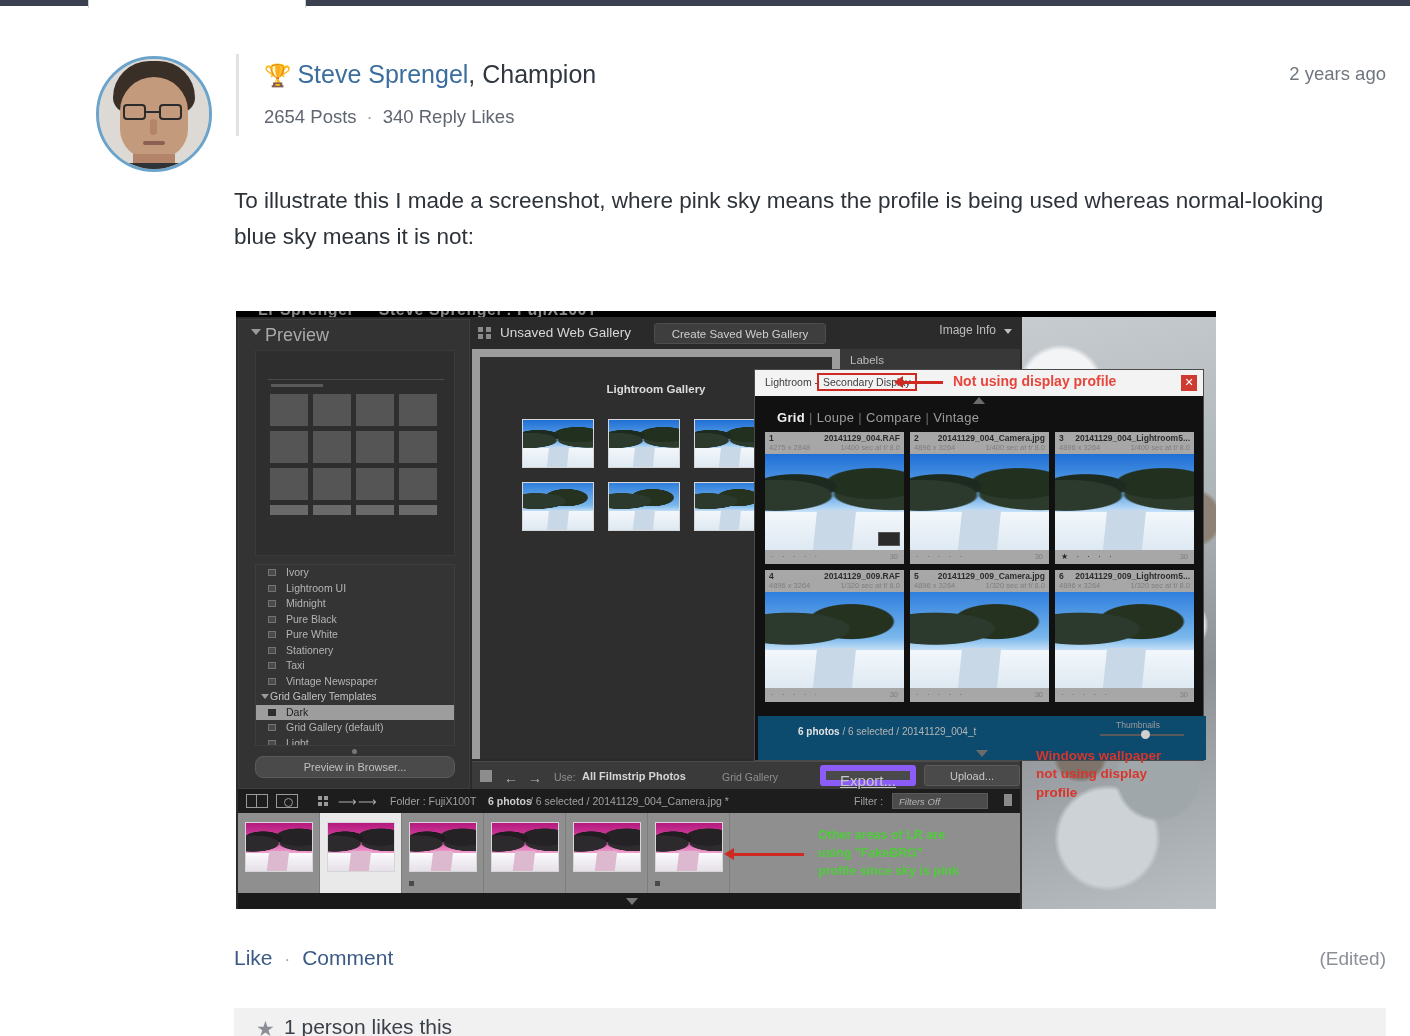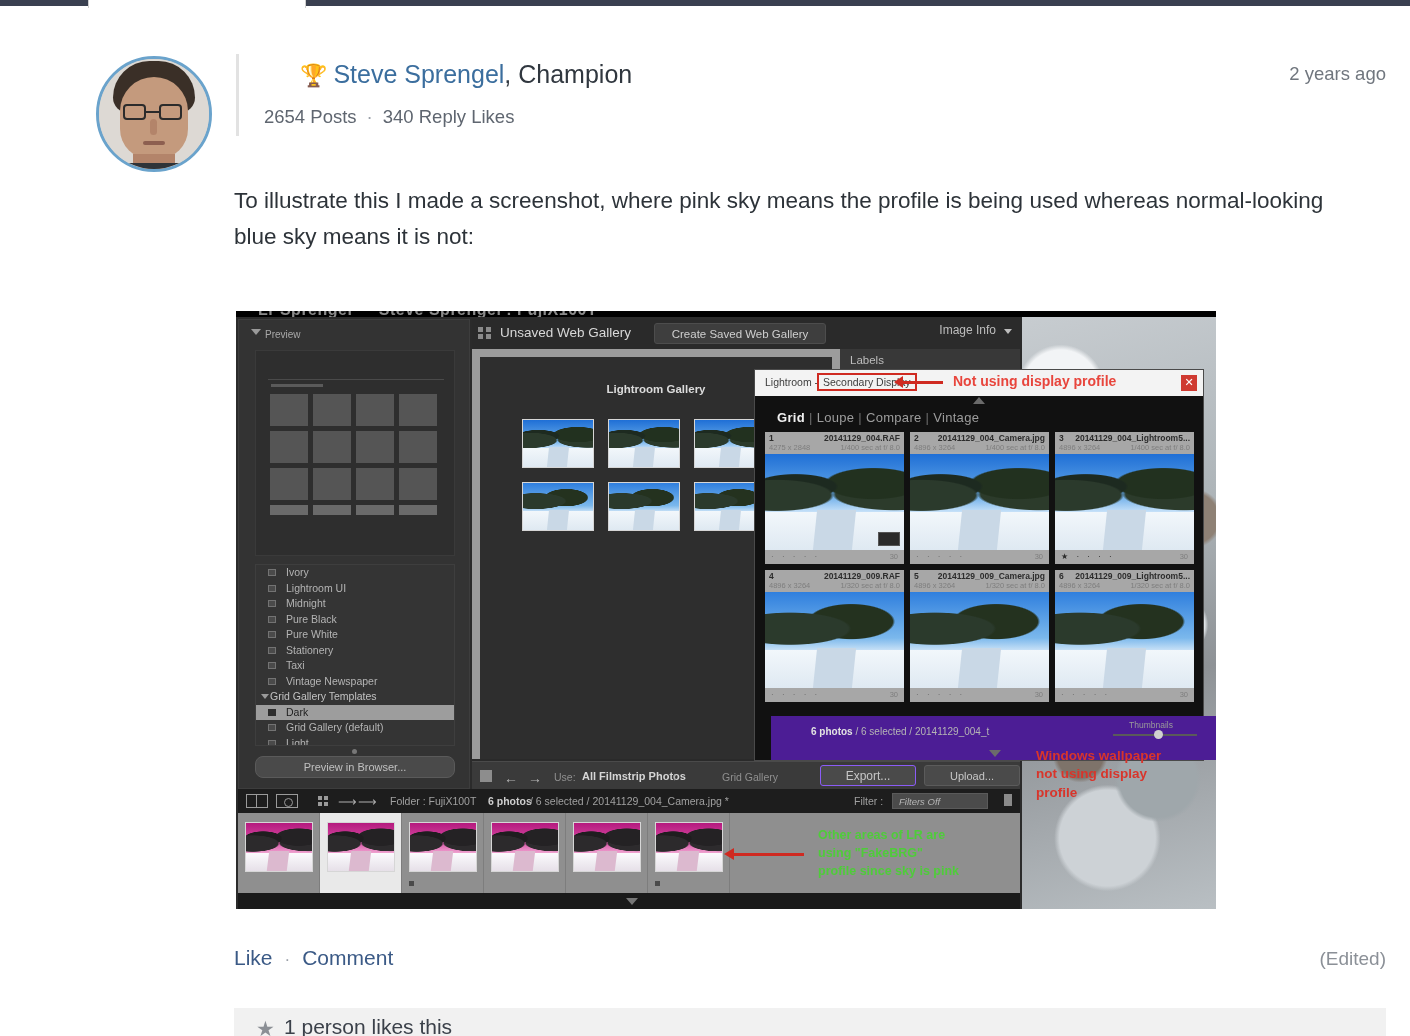--- a/index.html
+++ b/index.html
@@ -31,21 +31,21 @@
   .head { position:absolute; left:21px; top:18px; width:68px; height:82px; background:#c49a7d; border-radius:34px 34px 30px 30px; }
   .glasses-l { position:absolute; left:24px; top:45px; width:23px; height:16px; border:2px solid #2b2b2b; border-radius:4px; }
   .glasses-r { position:absolute; left:60px; top:45px; width:23px; height:16px; border:2px solid #2b2b2b; border-radius:4px; }
   .glasses-br { position:absolute; left:47px; top:52px; width:13px; height:2px; background:#2b2b2b; }
   .nose { position:absolute; left:51px; top:60px; width:7px; height:16px; background:#b3846a; border-radius:4px; }
   .mouth { position:absolute; left:44px; top:82px; width:22px; height:4px; background:#8d5f50; border-radius:3px; }
   .neck { position:absolute; left:34px; top:95px; width:42px; height:22px; background:#b3846a; }
   .shirt { position:absolute; left:4px; top:104px; width:102px; height:20px; background:#2e3338; border-radius:20px 20px 0 0; }
   .head-rule { position:absolute; left:236px; top:46px; width:3px; height:82px; background:#e2e2e2; }
 
-  .name-line { position:absolute; left:264px; top:52px; font-size:25px; color:#30373f; white-space:nowrap;margin-left:36px; }
+  .name-line { position:absolute; left:264px; top:52px; font-size:25px; color:#30373f; white-space:nowrap; }
   .trophy { color:#5a93bf; font-size:22px; margin-right:6px; }
   .name-link { color:#3b6e9e; text-decoration:none; }
   .role-text { color:#30373f; }
 
   .stats-line { position:absolute; left:264px; top:98px; font-size:18.5px; color:#5f6670; white-space:nowrap; }
   .stats-sep { padding:0 10px; color:#9aa0a8; }
 
   .timestamp { position:absolute; right:24px; top:55px; font-size:18.5px; color:#70767e; }
 
   .post-body { position:absolute; left:234px; top:175px; width:1120px;
@@ -54,21 +54,21 @@
   
   .shot {
     position:absolute; left:236px; top:303px;
     width:980px; height:598px; background:#000; overflow:hidden;
   }
   .shot-title { position:absolute; left:22px; top:-10px; font-size:16px; color:#8c8c8c; letter-spacing:.5px; white-space:nowrap; font-weight:bold; }
 
   
   .lr-root { position:absolute; left:0; top:6px; width:786px; height:592px; background:#2b2b2b; }
   .lr-left { position:absolute; left:2px; top:2px; width:232px; height:470px; background:#333; border:1px solid #3d3d3d; }
-  .panel-hd { position:absolute; left:0; top:4px; width:100%; height:22px; color:#a9a9a9; font-size:10px; padding-left:26px; line-height:22px; }
+  .panel-hd { position:absolute; left:0; top:4px; width:100%; height:22px; color:#a9a9a9; font-size:18px; padding-left:26px; line-height:22px; }
   .panel-caret { position:absolute; left:12px; top:9px; width:0;height:0;border-left:5px solid transparent;border-right:5px solid transparent;border-top:6px solid #9a9a9a;}
   .preview-box { position:absolute; left:16px; top:30px; width:200px; height:206px; background:#2e2e2e; border:1px solid #3a3a3a; }
   .preview-inner { position:absolute; left:12px; top:28px; width:176px; height:158px; border-top:1px solid #4a4a4a; }
   .pv-capline { position:absolute; left:3px; top:4px; width:52px; height:3px; background:#5a5a5a; }
   .pv-grid { position:absolute; left:2px; top:14px; width:172px; display:flex; flex-wrap:wrap; gap:5px; }
   .pv-cell { width:38px; height:32px; background:#555; }
   .pv-foot { width:38px; height:10px; background:#6a6a6a; }
 
   .tpl-list { position:absolute; left:16px; top:244px; width:200px; height:182px; background:#343434; border:1px solid #3e3e3e; overflow:hidden; }
   .tpl-row { position:relative; height:15.5px; line-height:15.5px; font-size:10.5px; color:#b4b4b4; padding-left:30px; white-space:nowrap; }
@@ -137,22 +137,22 @@
 
   
   .lr-toolbar { position:absolute; left:236px; top:444px; width:548px; height:28px; background:#3a3a3a; border-top:1px solid #4a4a4a;}
   .tb-sq { position:absolute; left:8px; top:8px; width:12px; height:12px; background:#8d8d8d;}
   .tb-l { position:absolute; left:32px; top:8px; color:#b5b5b5; font-size:14px;}
   .tb-r { position:absolute; left:56px; top:8px; color:#b5b5b5; font-size:14px;}
   .tb-use { position:absolute; left:82px; top:9px; font-size:10.5px; color:#8f8f8f;}
   .tb-filmstrip { position:absolute; left:110px; top:8px; font-size:11px; color:#d6d6d6; font-weight:bold;}
   .tb-caret2 { position:absolute; left:200px; top:8px; font-size:11px; color:#9a9a9a;}
   .tb-gal { position:absolute; left:250px; top:9px; font-size:10.5px; color:#8f8f8f;}
-  .tb-export { position:absolute; left:348px; top:3px; width:96px; height:21px; background:#4a4a4a;border:1px solid #8b5cf6;border-radius:3px;
-               text-align:center;line-height:20px;font-size:12px;color:#c6c6c6;}
+  .tb-export { position:absolute; left:348px; top:3px; width:96px; height:21px; background:#4a4a4a;border:6px solid #8b5cf6;border-radius:3px;
+               text-align:center;line-height:20px;font-size:15px;color:#c6c6c6;text-decoration:underline;}
   .tb-upload { position:absolute; left:452px; top:3px; width:96px; height:21px; background:#4a4a4a;border:1px solid #5b5b5b;border-radius:3px;
                text-align:center;line-height:20px;font-size:11px;color:#c6c6c6;}
 
   
   .fs-bar { position:absolute; left:2px; top:472px; width:782px; height:24px; background:#1d1d1d; }
   .fsb-i1,.fsb-i2 { position:absolute; top:5px; width:22px; height:14px; border:1px solid #9a9a9a; }
   .fsb-i1 { left:8px; } .fsb-i2 { left:38px; }
   .fsb-i1::after{content:"";position:absolute;left:9px;top:0;width:1px;height:12px;background:#9a9a9a;}
   .fsb-i2::after{content:"";position:absolute;left:7px;top:3px;width:7px;height:7px;border:1px solid #9a9a9a;border-radius:50%;}
   .fsb-grid { position:absolute; left:80px; top:7px; width:11px; height:10px; background:
@@ -207,21 +207,21 @@
   .sec-cellhead .fn { position:absolute; right:4px; top:1px; font-size:8.5px; color:#2c2c2c; font-weight:bold;}
   .sec-cellhead .dim { position:absolute; left:4px; top:11px; font-size:7.5px; color:#7e7e7e;}
   .sec-cellhead .exp { position:absolute; right:4px; top:11px; font-size:7.5px; color:#7e7e7e;}
   .sec-img { height:96px; background:#b5b5b5; position:relative; overflow:hidden; }
   .sec-foot { height:14px; position:relative; }
   .sec-foot .stars { position:absolute; left:6px; top:2px; font-size:8px; color:#6d6d6d; letter-spacing:3px;}
   .sec-foot .starsel { color:#2b2b2b; }
   .sec-foot .px { position:absolute; right:6px; top:2px; font-size:7.5px; color:#7e7e7e;}
   .sec-badge { position:absolute; right:4px; bottom:4px; width:22px; height:14px; background:#2b2b2b; border:1px solid #555;}
 
-  .sec-status { position:absolute; left:16px; bottom:0; width:100%; height:44px; background:#4c1d95;}
+  .sec-status { position:absolute; left:3px; bottom:0; width:100%; height:44px; background:#0c4a6e;}
   .sec-status .cnt { position:absolute; left:40px; top:10px; font-size:10px; color:#e2e2e2; font-weight:bold;}
   .sec-status .cnt span { font-weight:normal; color:#b5b5b5;}
   .sec-status .thlbl { position:absolute; right:46px; top:4px; font-size:8.5px; color:#9a9a9a;}
   .sec-status .sl { position:absolute; right:22px; top:18px; width:84px; height:2px; background:#5a5a5a;}
   .sec-status .sk { position:absolute; right:56px; top:14px; width:9px; height:9px; background:#d0d0d0; border-radius:50%;}
   .sec-status .car { position:absolute; left:218px; bottom:3px; width:0;height:0;border-left:6px solid transparent;border-right:6px solid transparent;border-top:7px solid #6b6b6b;}
 
   
   .wallpaper { position:absolute; left:786px; top:6px; width:194px; height:592px; overflow:hidden;
     background:

